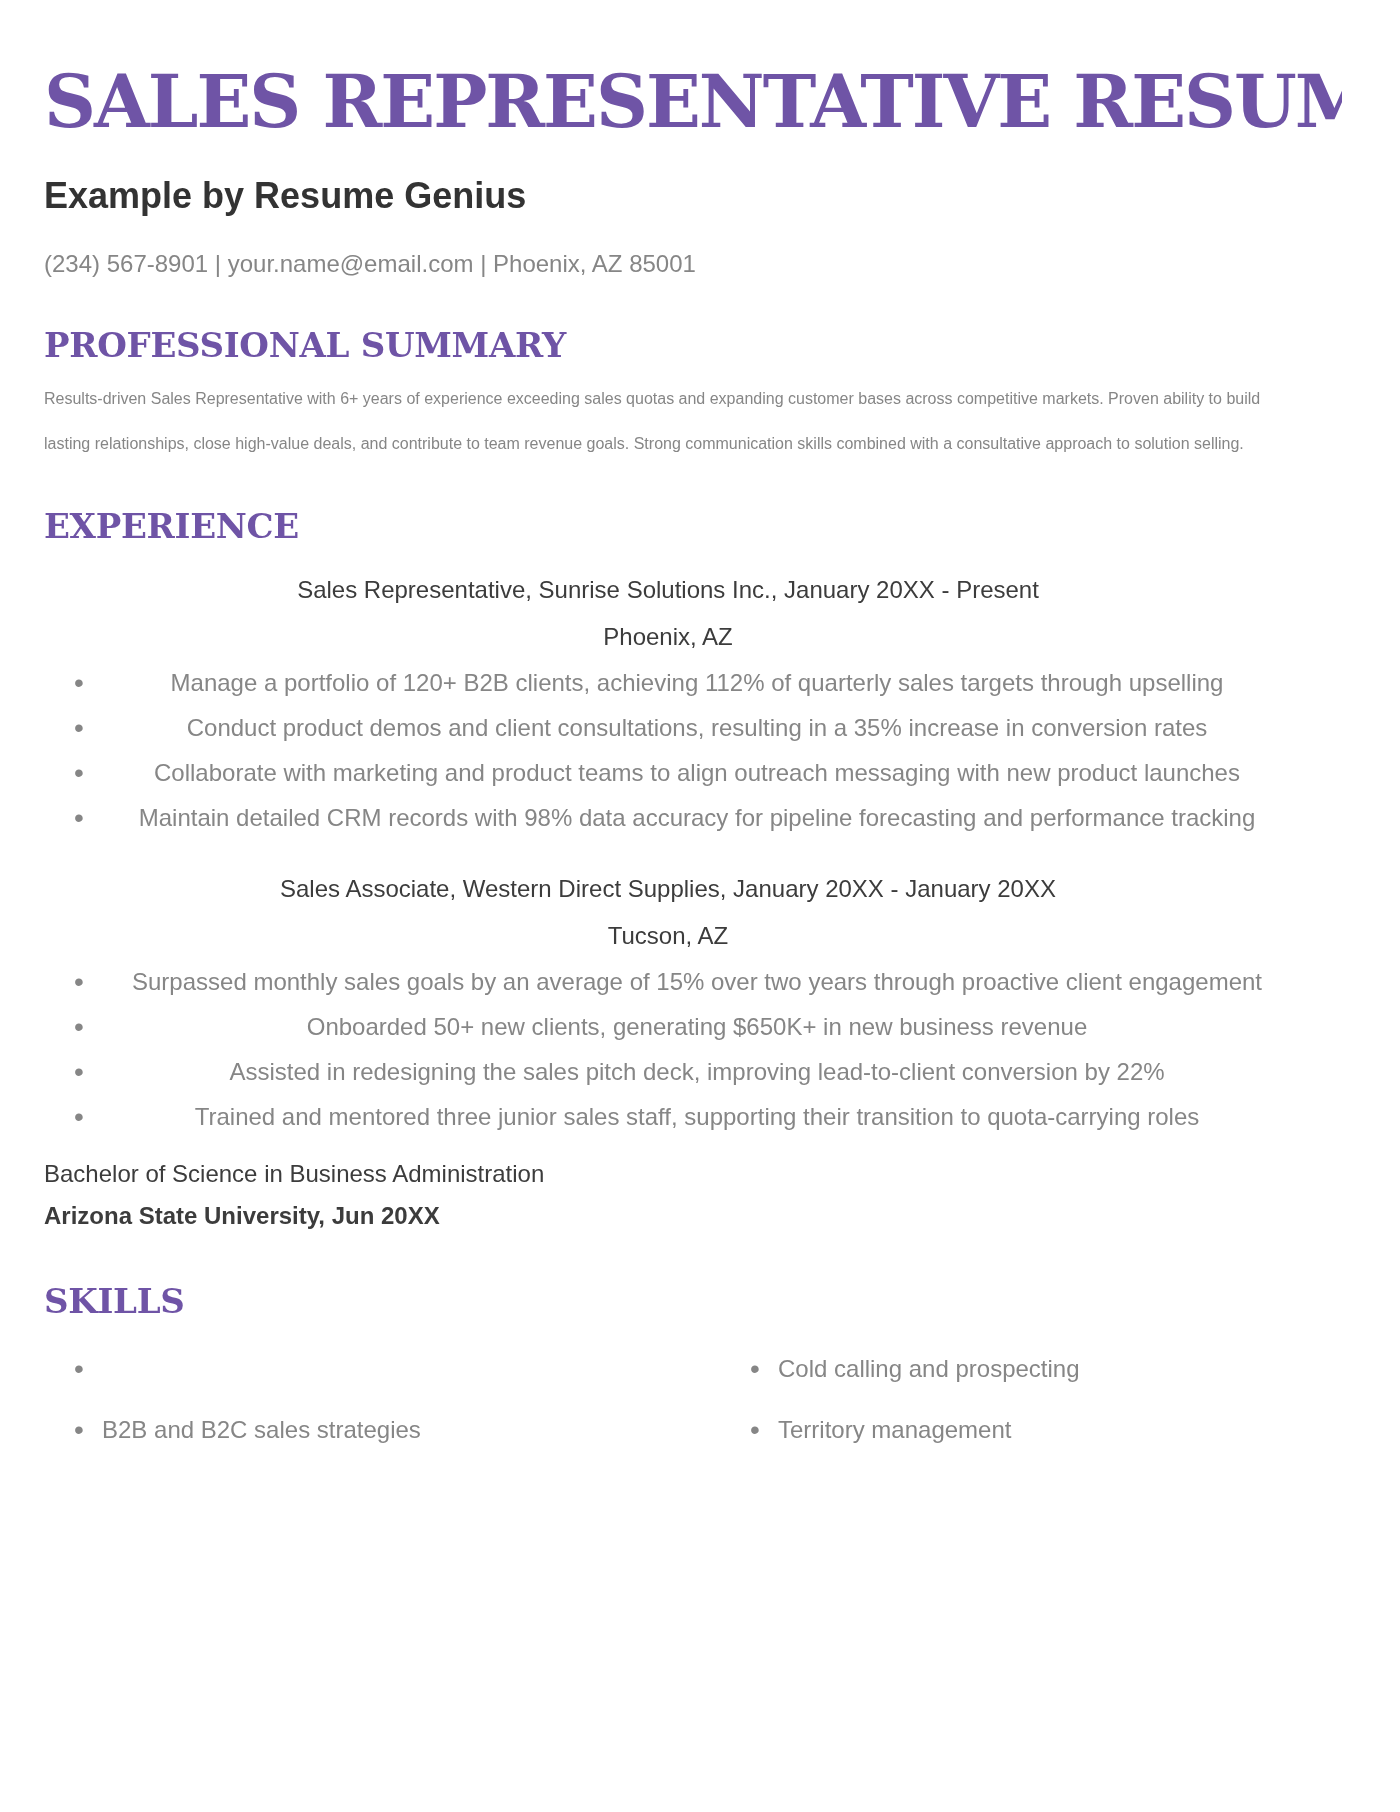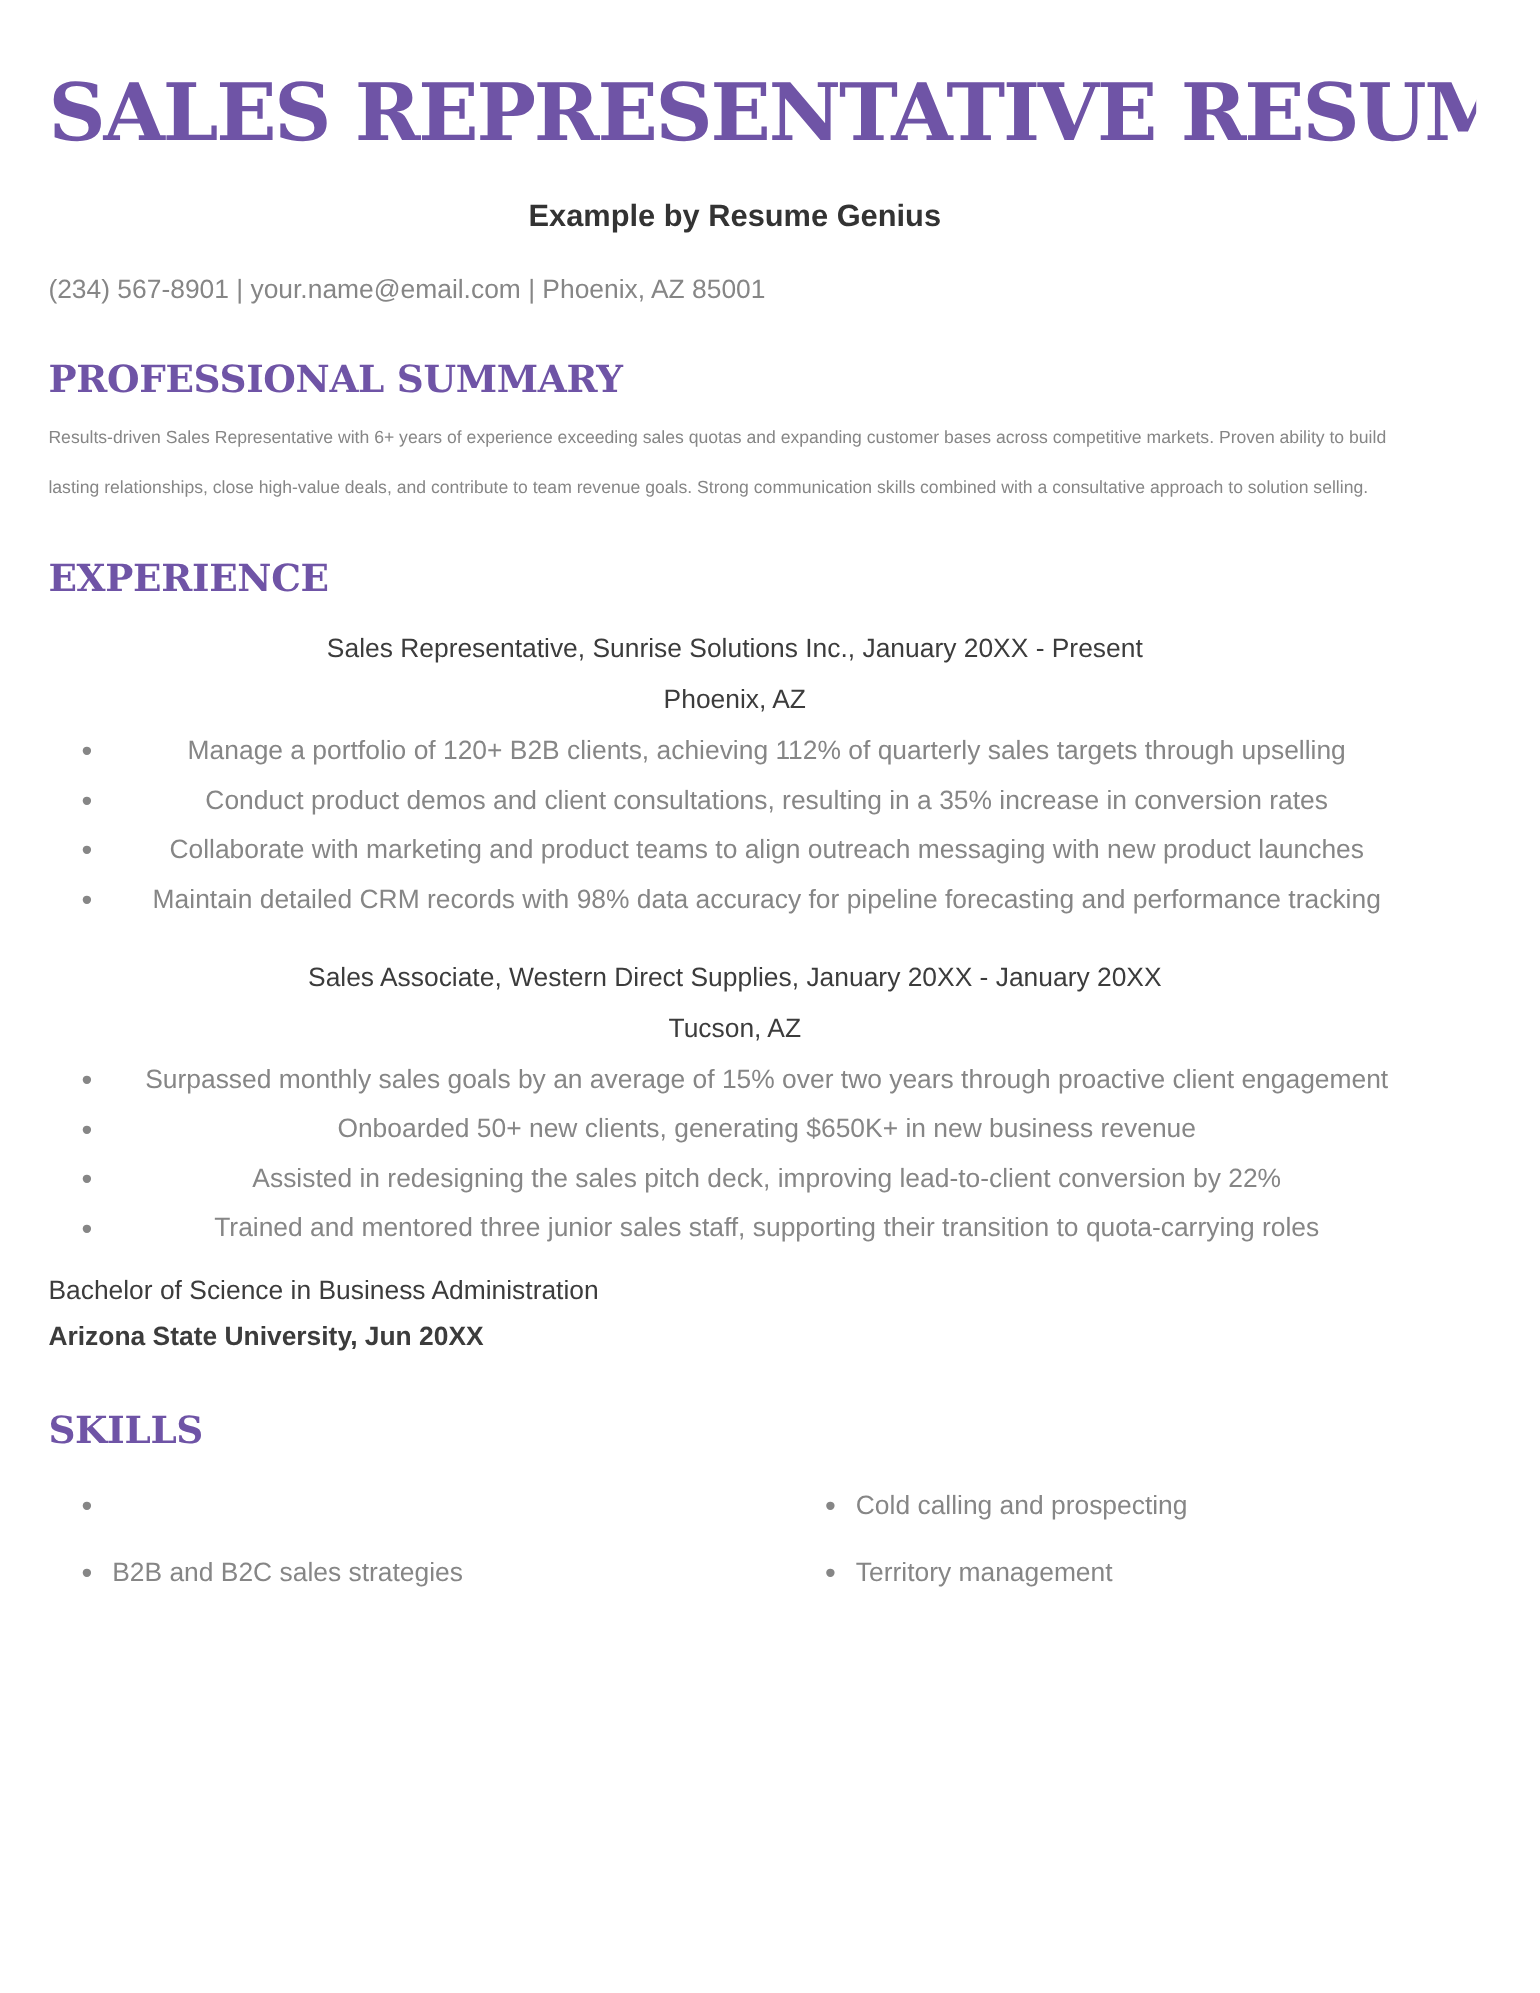--- a/index.html
+++ b/index.html
@@ -28,25 +28,24 @@
     font-family: "DejaVu Serif", serif;
     font-weight: bold;
     font-size: 72px;
     line-height: 1.1;
     letter-spacing: -2px;
     color: var(--accent);
     white-space: nowrap;
   }
   .subtitle {
     margin-top: 38px;
-    font-size: 28px;
+    font-size: 36px;
     line-height: 34px;
     font-weight: 600;
     color: var(--darker);
-    text-align: center;
   }
   .contact {
     margin-top: 36px;
     font-size: 24px;
     line-height: 30px;
     color: var(--gray);
   }
   h2.section-heading {
     margin: 0;
     font-family: "DejaVu Serif", serif;

